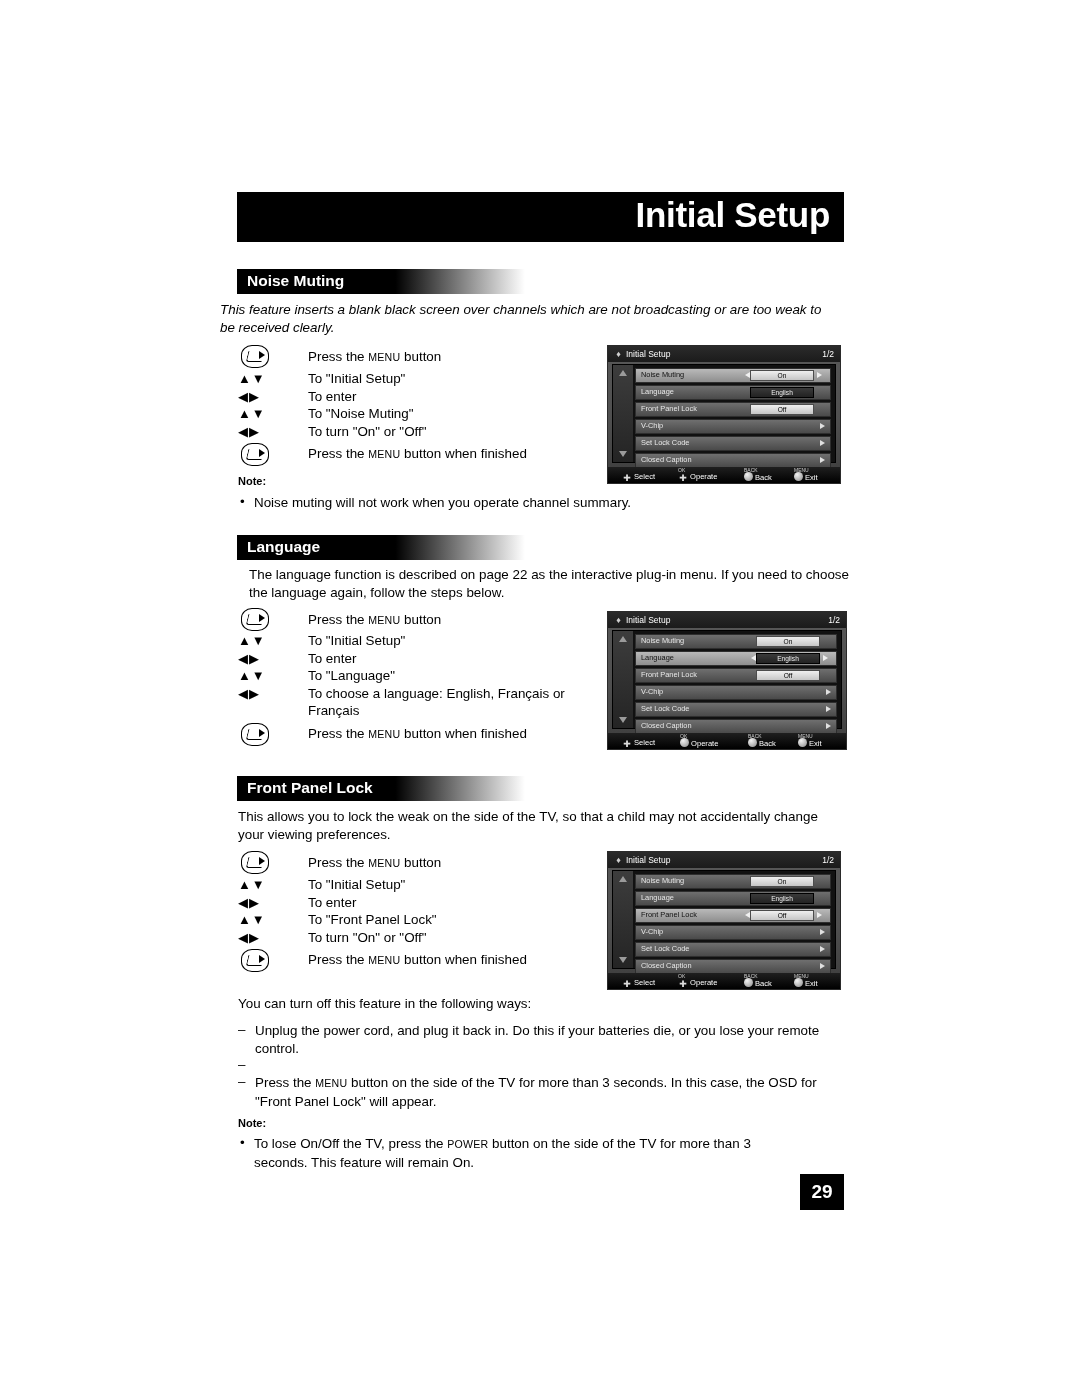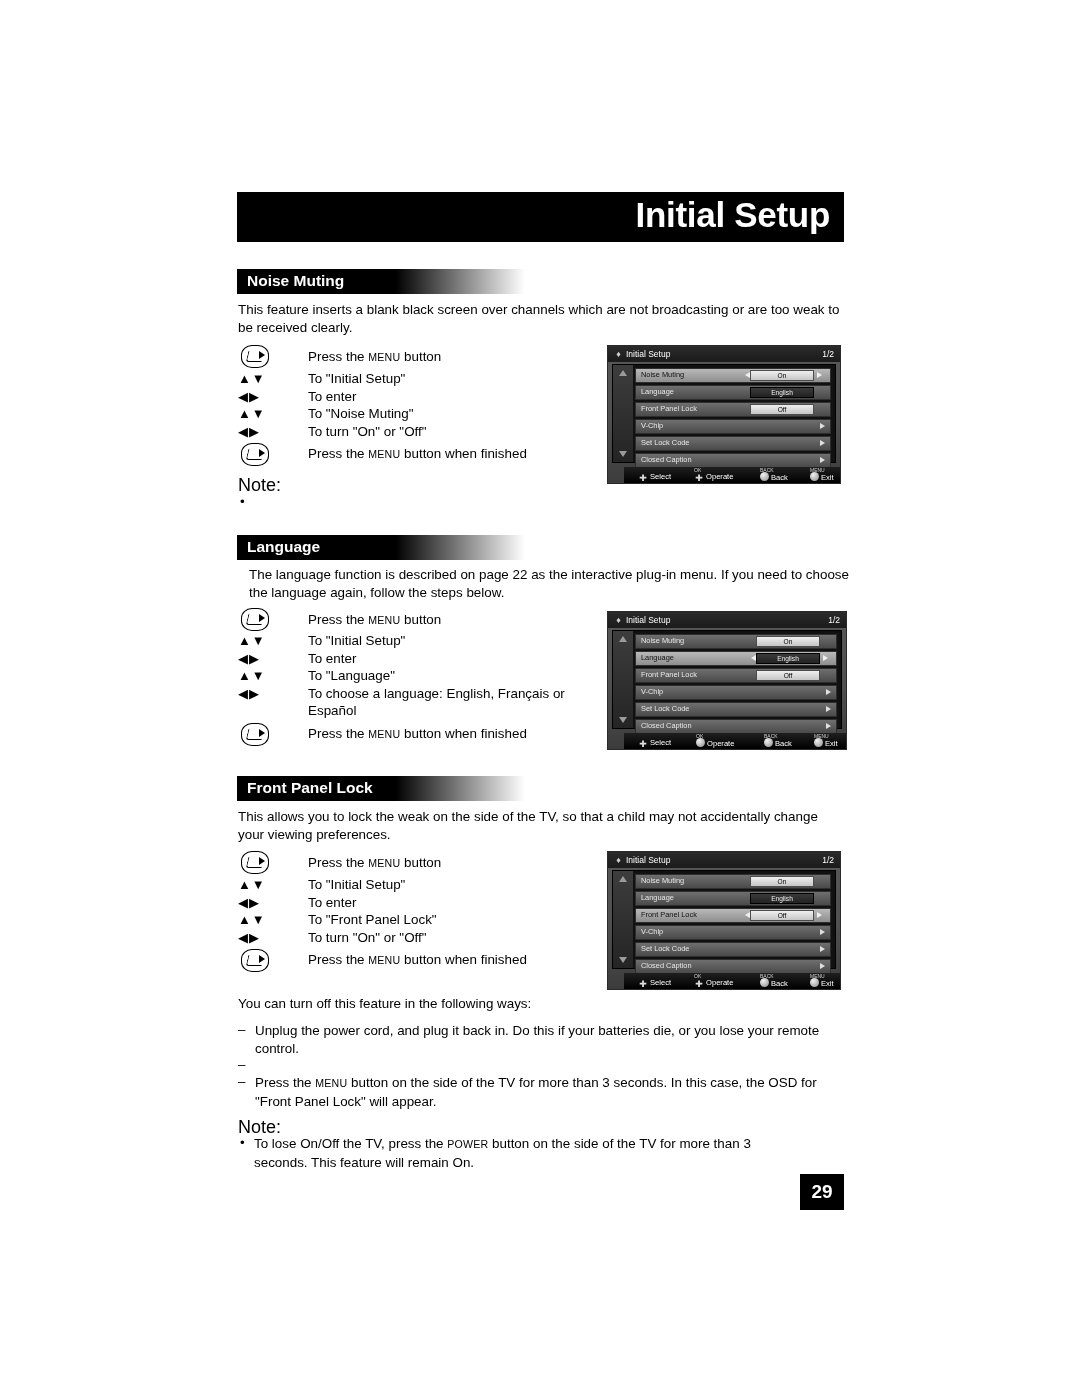--- a/index.html
+++ b/index.html
@@ -52,21 +52,21 @@
     content:"";position:absolute;left:5px;top:5px;width:15px;height:10px;
     border-left:1.4px solid #000;border-bottom:1.4px solid #000;
     transform:skewX(-14deg);
     border-bottom-left-radius:3px;
   }
   .rbtn .tri{
     position:absolute;right:3px;top:5px;width:0;height:0;
     border-top:4px solid transparent;border-bottom:4px solid transparent;border-left:6px solid #000;
   }
 
-  .note-title{position:absolute;font-weight:normal;font-size:18px;}
+  .note-title{position:absolute;font-weight:bold;font-size:11px;}
   .note-item{position:absolute;font-size:13.4px;line-height:17.5px;}
 
   
   .osd{
     position:absolute;background:#4a4a4a;
     border:1px solid #2a2a2a;
     box-shadow:0 0 0 1px #777 inset;
     overflow:hidden;
   }
   .osd .frame{position:absolute;left:0;top:0;right:0;bottom:0;
@@ -101,21 +101,21 @@
     position:absolute;right:16px;top:1px;width:62px;height:9px;
     background:linear-gradient(180deg,#efefef,#c6c6c6);
     border:1px solid #4c4c4c;color:#000;font-size:6.6px;line-height:9px;text-align:center;
   }
   .row .val.dark{background:linear-gradient(180deg,#3a3a3a,#222);color:#eee;border-color:#000;}
   .row .chev{position:absolute;right:5px;top:3px;width:0;height:0;border-top:3.5px solid transparent;border-bottom:3.5px solid transparent;border-left:5px solid #e0e0e0;}
   .row .larr{position:absolute;right:80px;top:3px;width:0;height:0;border-top:3.5px solid transparent;border-bottom:3.5px solid transparent;border-right:5px solid #f0f0f0;}
   .row .rarr{position:absolute;right:8px;top:3px;width:0;height:0;border-top:3.5px solid transparent;border-bottom:3.5px solid transparent;border-left:5px solid #f0f0f0;}
 
   .osd .footer{
-    position:absolute;left:16px;right:0;bottom:0;height:16px;
+    position:absolute;left:0;right:0;bottom:0;height:16px;
     background:linear-gradient(180deg,#1f1f1f,#000);
     color:#fff;font-size:7.6px;
   }
   .fitem{position:absolute;top:5px;white-space:nowrap;}
   .fitem .cap{position:absolute;top:-5px;left:0;font-size:5px;color:#cfcfcf;}
   .fdot{display:inline-block;width:9px;height:9px;border-radius:50%;background:radial-gradient(circle at 35% 30%,#f2f2f2,#8a8a8a);vertical-align:-1px;margin-right:2px;}
   .fcross{display:inline-block;position:relative;width:10px;height:10px;vertical-align:-2px;margin-right:2px;color:#ddd;font-size:9px;line-height:10px;text-align:center;}
 
   
   .pagenum{
@@ -131,21 +131,21 @@
 <div class="page">
 
   <div class="header-bar">
     <div class="header-title">Initial Setup</div>
   </div>
 
   <div class="sect-bar" style="top:269px;">
     <span class="lbl">Noise Muting</span>
   </div>
 
-  <div class="para" style="left:238px;top:301px;width:602px;">This feature inserts a blank black screen over channels which are not broadcasting or are too weak to be received clearly.</div>
+  <div class="para" style="left:220px;top:301px;width:602px;font-style:italic;">This feature inserts a blank black screen over channels which are not broadcasting or are too weak to be received clearly.</div>
 
   <div class="steps" style="left:238px;top:345px;width:340px;">
     <div class="step" style="height:26px;">
       <span class="rbtn" style="left:3px;top:0;">
           <span class="tri"></span>
         </span>
       <span class="txt" style="top:4px;"><span>Press the </span><span class="sc">MENU</span><span> button</span></span>
     </div>
     <div class="step">
       <span class="cue">▲▼</span>
@@ -166,20 +166,21 @@
     <div class="step" style="height:26px;">
       <span class="rbtn" style="left:3px;top:2px;">
           <span class="tri"></span>
         </span>
       <span class="txt" style="top:5px;"><span>Press the </span><span class="sc">MENU</span><span> button when finished</span></span>
     </div>
   </div>
 
   <div class="note-title" style="left:238px;top:475px;">Note:</div>
   <div class="bullet" style="left:240px;top:494px;">•</div>
+  <div class="note-item" style="left:254px;top:494px;width:580px;">Noise muting will not work when you operate channel summary.</div>
 
   <div class="osd" style="left:607px;top:345px;width:232px;height:137px;">
     <div class="frame"></div>
     <div class="titlebar">
       <span class="ticon">♦</span>
       <span class="tlabel">Initial Setup</span>
       <span class="tpage">1/2</span>
     </div>
     <div class="body">
         <div class="inner">
@@ -248,21 +249,21 @@
     </div>
     <div class="step">
       <span class="cue">▲▼</span>
       <span class="txt">To "Language"</span>
     </div>
     <div class="step">
       <span class="cue">◀▶</span>
       <span class="txt">To choose a language: English, Français or</span>
     </div>
     <div class="step">
-      <span class="txt">Español</span>
+      <span class="txt">Français</span>
     </div>
     <div class="step" style="height:26px;">
       <span class="rbtn" style="left:3px;top:2px;">
           <span class="tri"></span>
         </span>
       <span class="txt" style="top:5px;"><span>Press the </span><span class="sc">MENU</span><span> button when finished</span></span>
     </div>
   </div>
 
   <div class="osd" style="left:607px;top:611px;width:238px;height:137px;">

